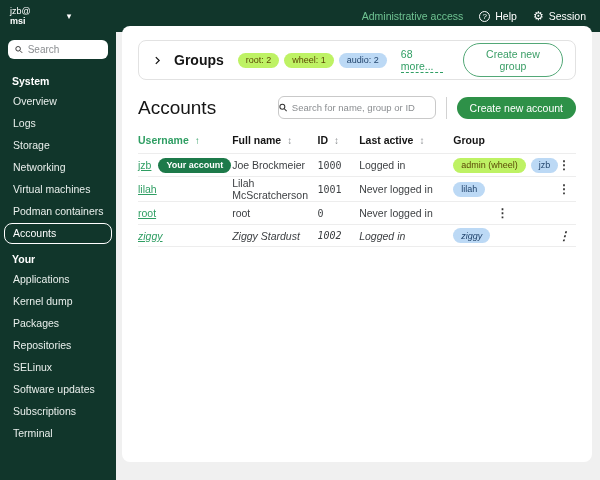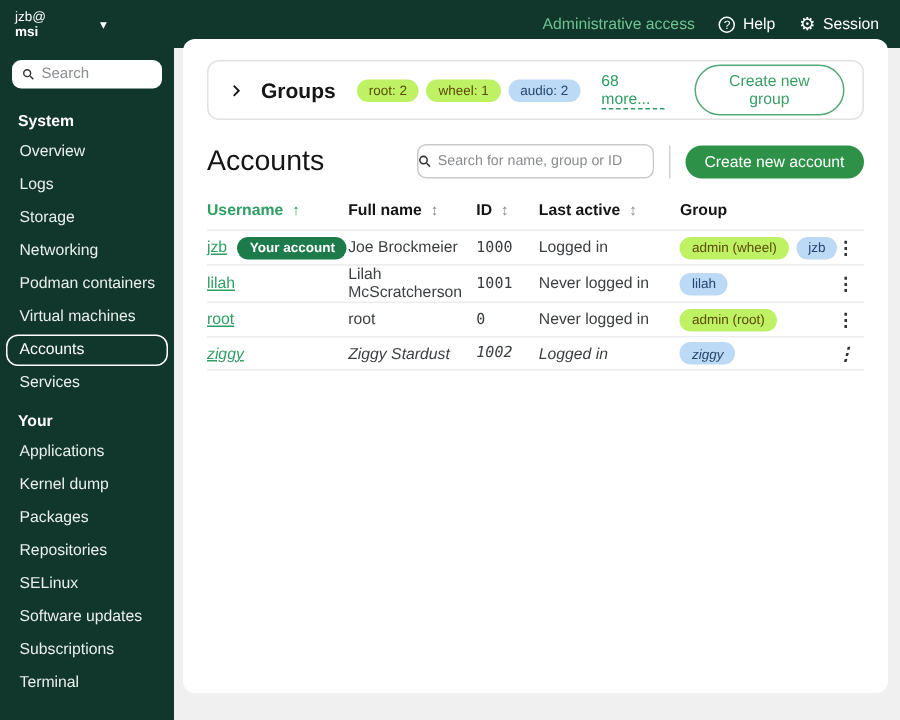--- a/index.html
+++ b/index.html
@@ -155,24 +155,23 @@
       <line x1="10.5" y1="10.5" x2="15" y2="15" stroke="#333" stroke-width="2"></line>
     </svg>
     <input type="text" placeholder="Search" style="">
   </div>
   <div>
       <div class="nav-section-heading">System</div>
       <div class="nav-item">Overview</div>
       <div class="nav-item">Logs</div>
       <div class="nav-item">Storage</div>
       <div class="nav-item">Networking</div>
+      <div class="nav-item">Virtual machines</div>
       <div class="nav-item">Podman containers</div>
-      <div class="nav-item">Virtual machines</div>
       <div class="nav-item active">Accounts</div>
-      <div class="nav-item">Services</div>
       <div class="nav-section-heading">Your</div>
       <div class="nav-item">Applications</div>
       <div class="nav-item">Kernel dump</div>
       <div class="nav-item">Packages</div>
       <div class="nav-item">Repositories</div>
       <div class="nav-item">SELinux</div>
       <div class="nav-item">Software updates</div>
       <div class="nav-item">Subscriptions</div>
       <div class="nav-item">Terminal</div>
     </div>
@@ -260,23 +259,20 @@
           </div>
           <div class="td kebab">⋮</div>
         </div>
         <div class="tr">
           <div class="td username-cell">
             <a class="user-link">root</a>
           </div>
           <div class="td">root</div>
           <div class="td id-cell">0</div>
           <div class="td">Never logged in</div>
-          <div class="td groups-cell">
-            <span class="badge gold">admin (root)</span>
-          </div>
           <div class="td kebab">⋮</div>
         </div>
         <div class="tr">
           <div class="td username-cell">
             <a class="user-link">ziggy</a>
           </div>
           <div class="td">Ziggy Stardust</div>
           <div class="td id-cell">1002</div>
           <div class="td">Logged in</div>
           <div class="td groups-cell">

